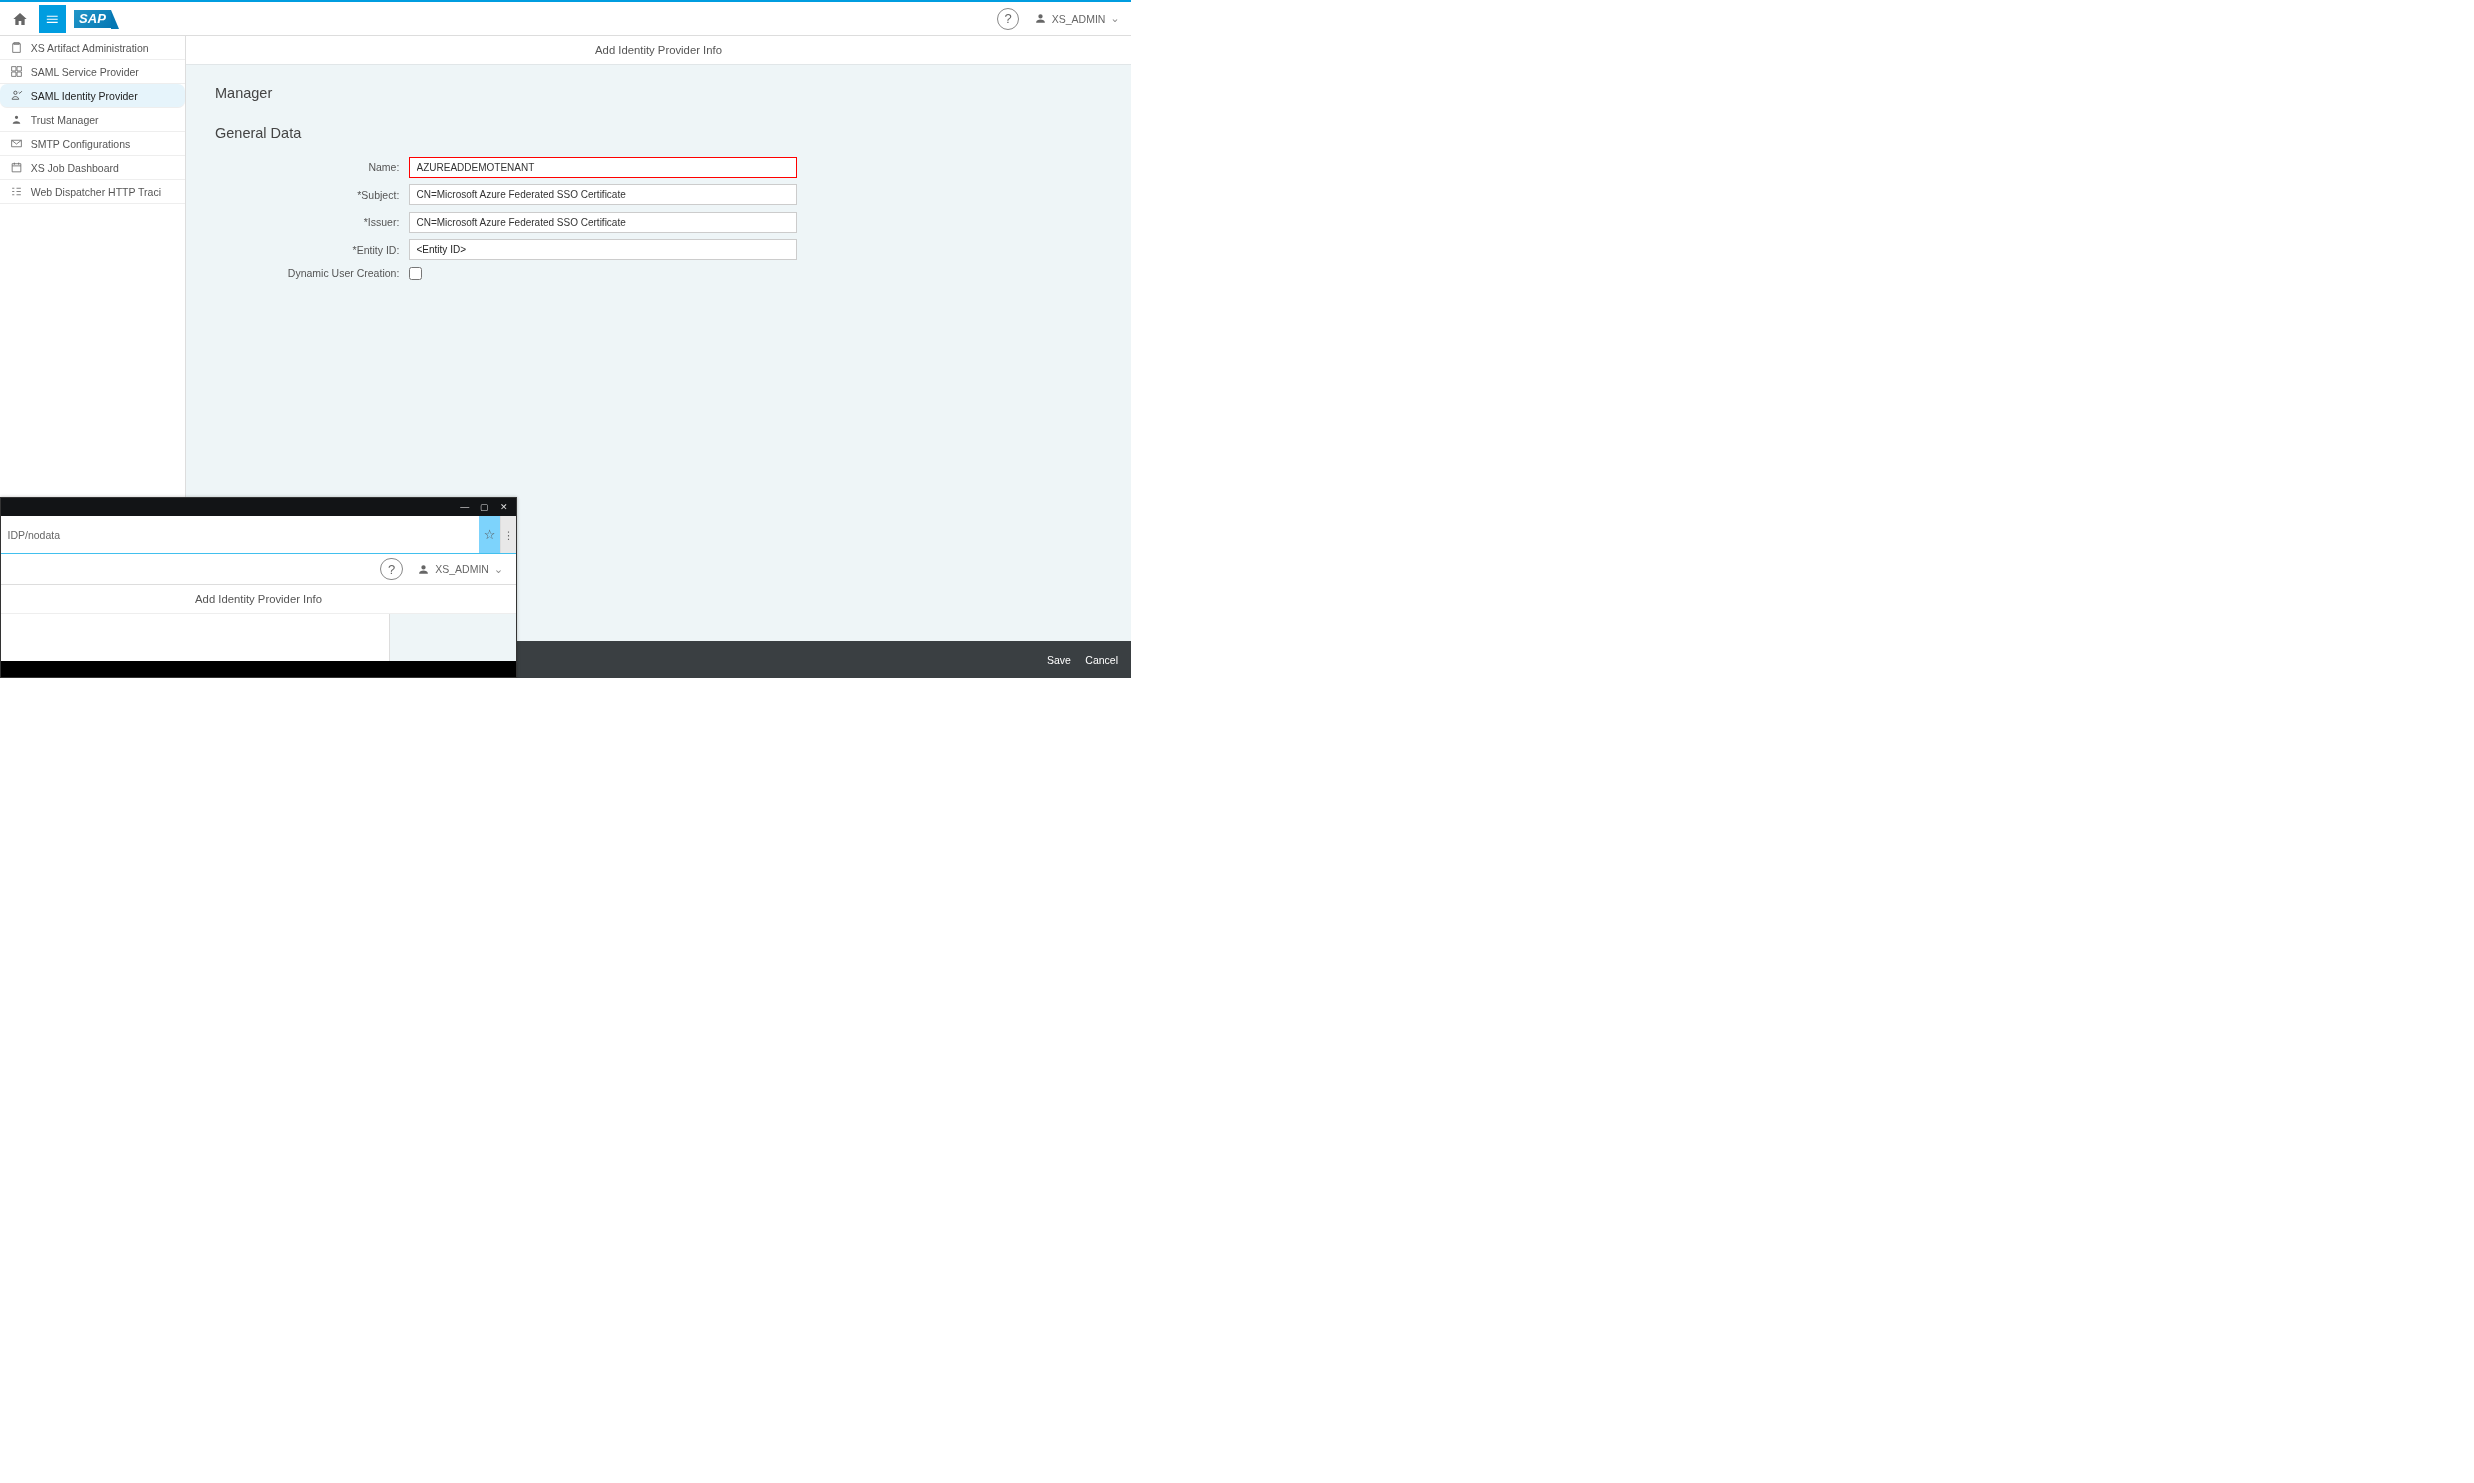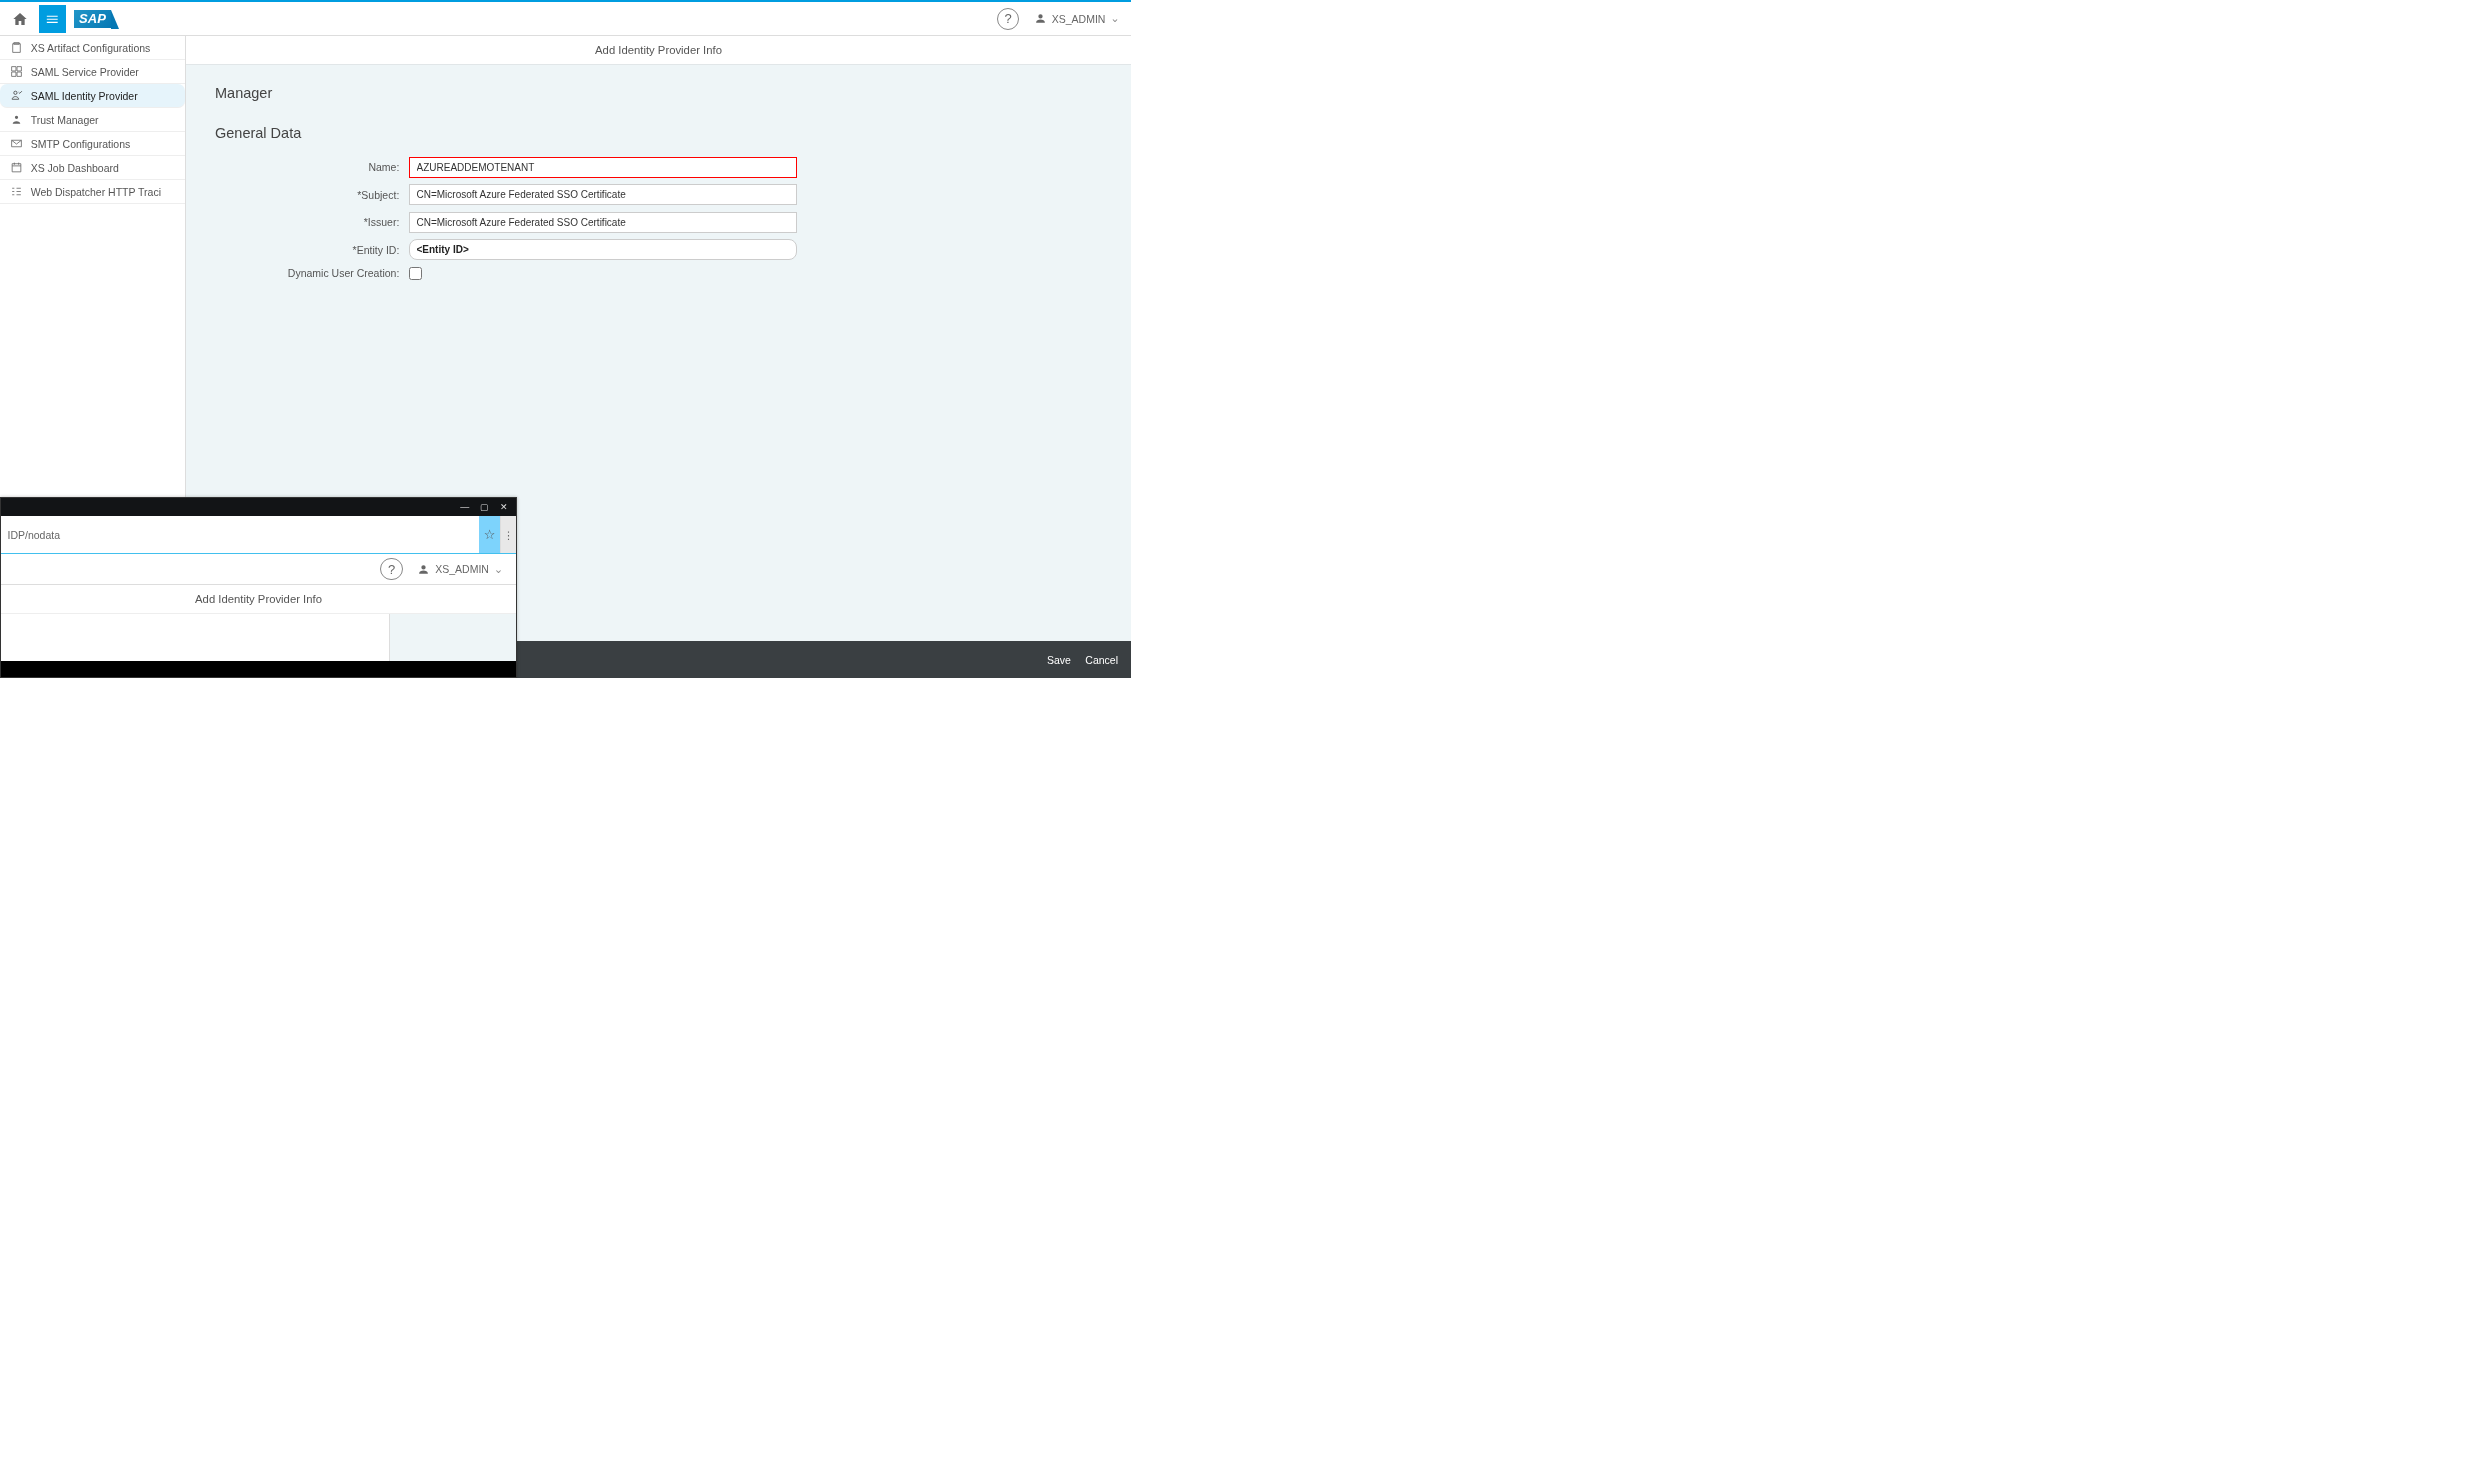--- a/index.html
+++ b/index.html
@@ -122,21 +122,21 @@
     .form-label {
       width: 194px; text-align: right; padding-right: 9.7px; color: #555; font-size: 10.5px;
     }
     .form-label .req::before { content: "*"; }
     .form-input {
       flex: 1; height: 21px; border: 0.8px solid #ccc; padding: 0 6.5px;
       font-size: 10px; color: #333; background: #fff;
     }
     .form-input.red { border: 1.6px solid #ff0000; }
     .form-checkbox { width: 13px; height: 13px; }
-    .entity-placeholder { font-weight: bold; color: #222; border-radius: 8px; }
+    .entity-placeholder { font-weight: normal; color: #222; }
 
     
     .footer {
       position: absolute; bottom: 0; right: 0; left: 517px;
       height: 37px; background: #3a3f42;
       display: flex; align-items: center; justify-content: flex-end;
       padding: 0 13px; gap: 14.5px;
     }
     .footer span { color: #fff; font-size: 10.5px; cursor: pointer; }
 
@@ -221,21 +221,21 @@
   </div>
 </div>
 
 <div class="main">
 
   <div class="sidebar">
     <div class="sidebar-item">
       <svg viewBox="0 0 24 24">
           <path d="M7 3h10v3H7zM5 5h14v16H5z" fill="none" stroke="#666" stroke-width="1.5"></path>
         </svg>
-      <span>XS Artifact Configurations</span>
+      <span>XS Artifact Administration</span>
     </div>
     <div class="sidebar-item">
       <svg viewBox="0 0 24 24">
           <path d="M3 3h8v8H3zM13 3h8v8h-8zM3 13h8v8H3zM13 13h8v8h-8z" fill="none" stroke="#666" stroke-width="1.5"></path>
         </svg>
       <span>SAML Service Provider</span>
     </div>
     <div class="sidebar-item active">
       <svg viewBox="0 0 24 24">
           <path d="M10 10a3 3 0 100-6 3 3 0 000 6zm-6 9c0-3 3-5 6-5s6 2 6 5zM16 6l2 2 4-4" fill="none" stroke="#444" stroke-width="1.5"></path>

